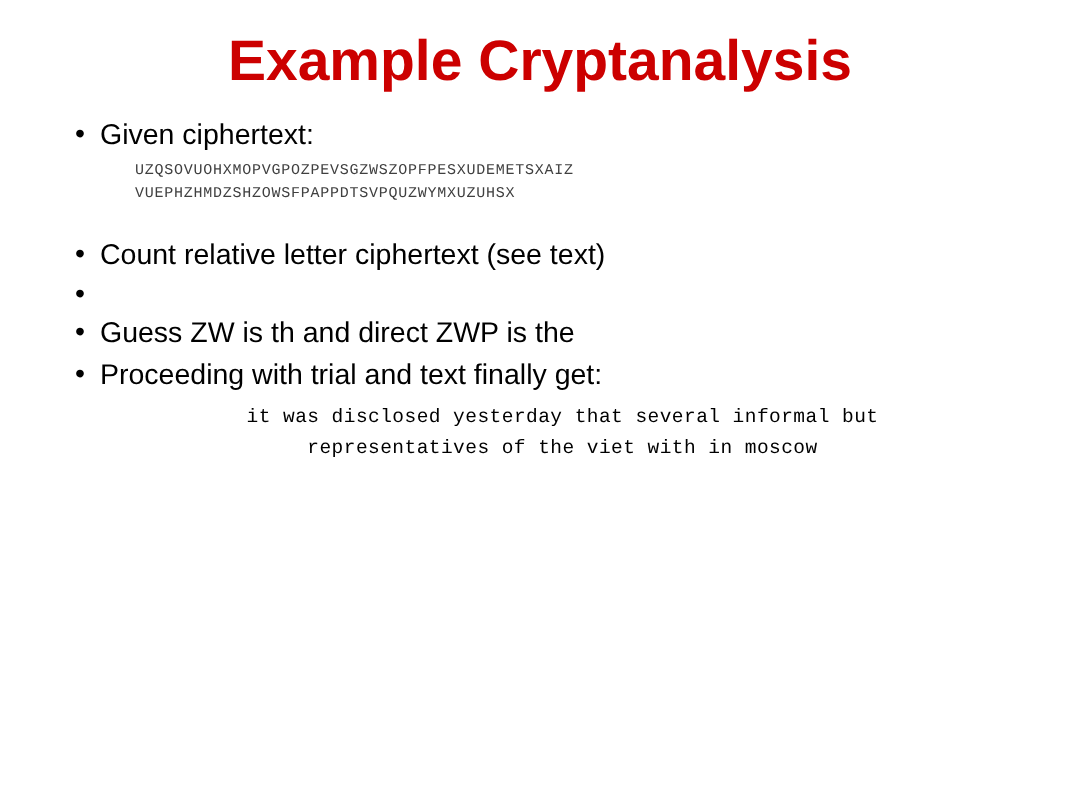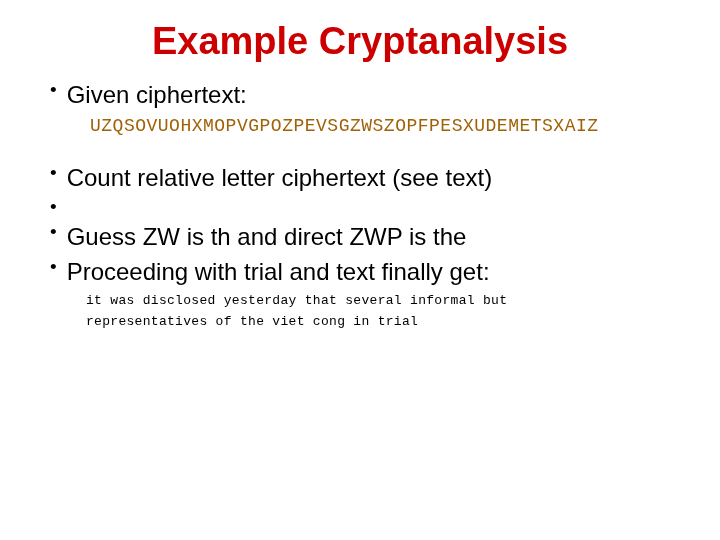--- a/index.html
+++ b/index.html
@@ -37,22 +37,22 @@
       margin-bottom: 10px;
     }
 
     .cipher-block {
       margin-left: 50px;
       margin-bottom: 6px;
     }
 
     .cipher-line {
       font-family: 'Courier New', Courier, monospace;
-      font-size: 18px;
-      color: #a16207;
+      font-size: 10px;
+      color: #404040;
       letter-spacing: 0.5px;
       line-height: 1.5;
     }
 
     .bullet-items {
       margin-top: 6px;
     }
 
     .bullet-item {
       display: flex;
@@ -62,29 +62,30 @@
     }
 
     .bullet-symbol {
       font-size: 19px;
       margin-right: 10px;
       color: #000;
       flex-shrink: 0;
     }
 
     .bullet-text {
-      font-size: 24px;
+      font-size: 19px;
       color: #000000;
       font-family: 'Comic Sans MS', 'Chalkboard SE', cursive, sans-serif;
       line-height: 1.3;
     }
 
     .result-block {
-      margin-left: 46px;
+      margin-left: 30px;
       margin-top: 4px;
+      text-align: center;
     }
 
     .result-line {
       font-family: 'Courier New', Courier, monospace;
       font-size: 13px;
       color: #000000;
       letter-spacing: 0.3px;
       line-height: 1.6;
     }
   </style>
@@ -95,20 +96,21 @@
 
   <div class="title">Example Cryptanalysis</div>
 
   <div class="section-given">
     <div class="bullet-item">
       <span class="bullet-symbol">•</span>
       <span class="bullet-text">Given ciphertext:</span>
     </div>
     <div class="cipher-block">
       <div class="cipher-line">UZQSOVUOHXMOPVGPOZPEVSGZWSZOPFPESXUDEMETSXAIZ</div>
+      <div class="cipher-line">VUEPHZHMDZSHZOWSFPAPPDTSVPQUZWYMXUZUHSX</div>
     </div>
   </div>
 
   <div class="bullet-items">
 
     <div class="bullet-item">
       <span class="bullet-symbol">•</span>
       <span class="bullet-text">Count relative letter ciphertext (see text)</span>
     </div>
 
@@ -121,18 +123,18 @@
       <span class="bullet-text">Guess ZW is th and direct ZWP is the</span>
     </div>
 
     <div class="bullet-item">
       <span class="bullet-symbol">•</span>
       <span class="bullet-text">Proceeding with trial and text finally get:</span>
     </div>
 
     <div class="result-block">
       <div class="result-line">it was disclosed yesterday that several informal but</div>
-      <div class="result-line">representatives of the viet cong in trial</div>
+      <div class="result-line">representatives of the viet with in moscow</div>
     </div>
 
   </div>
 
 </div>
 
 </body></html>

